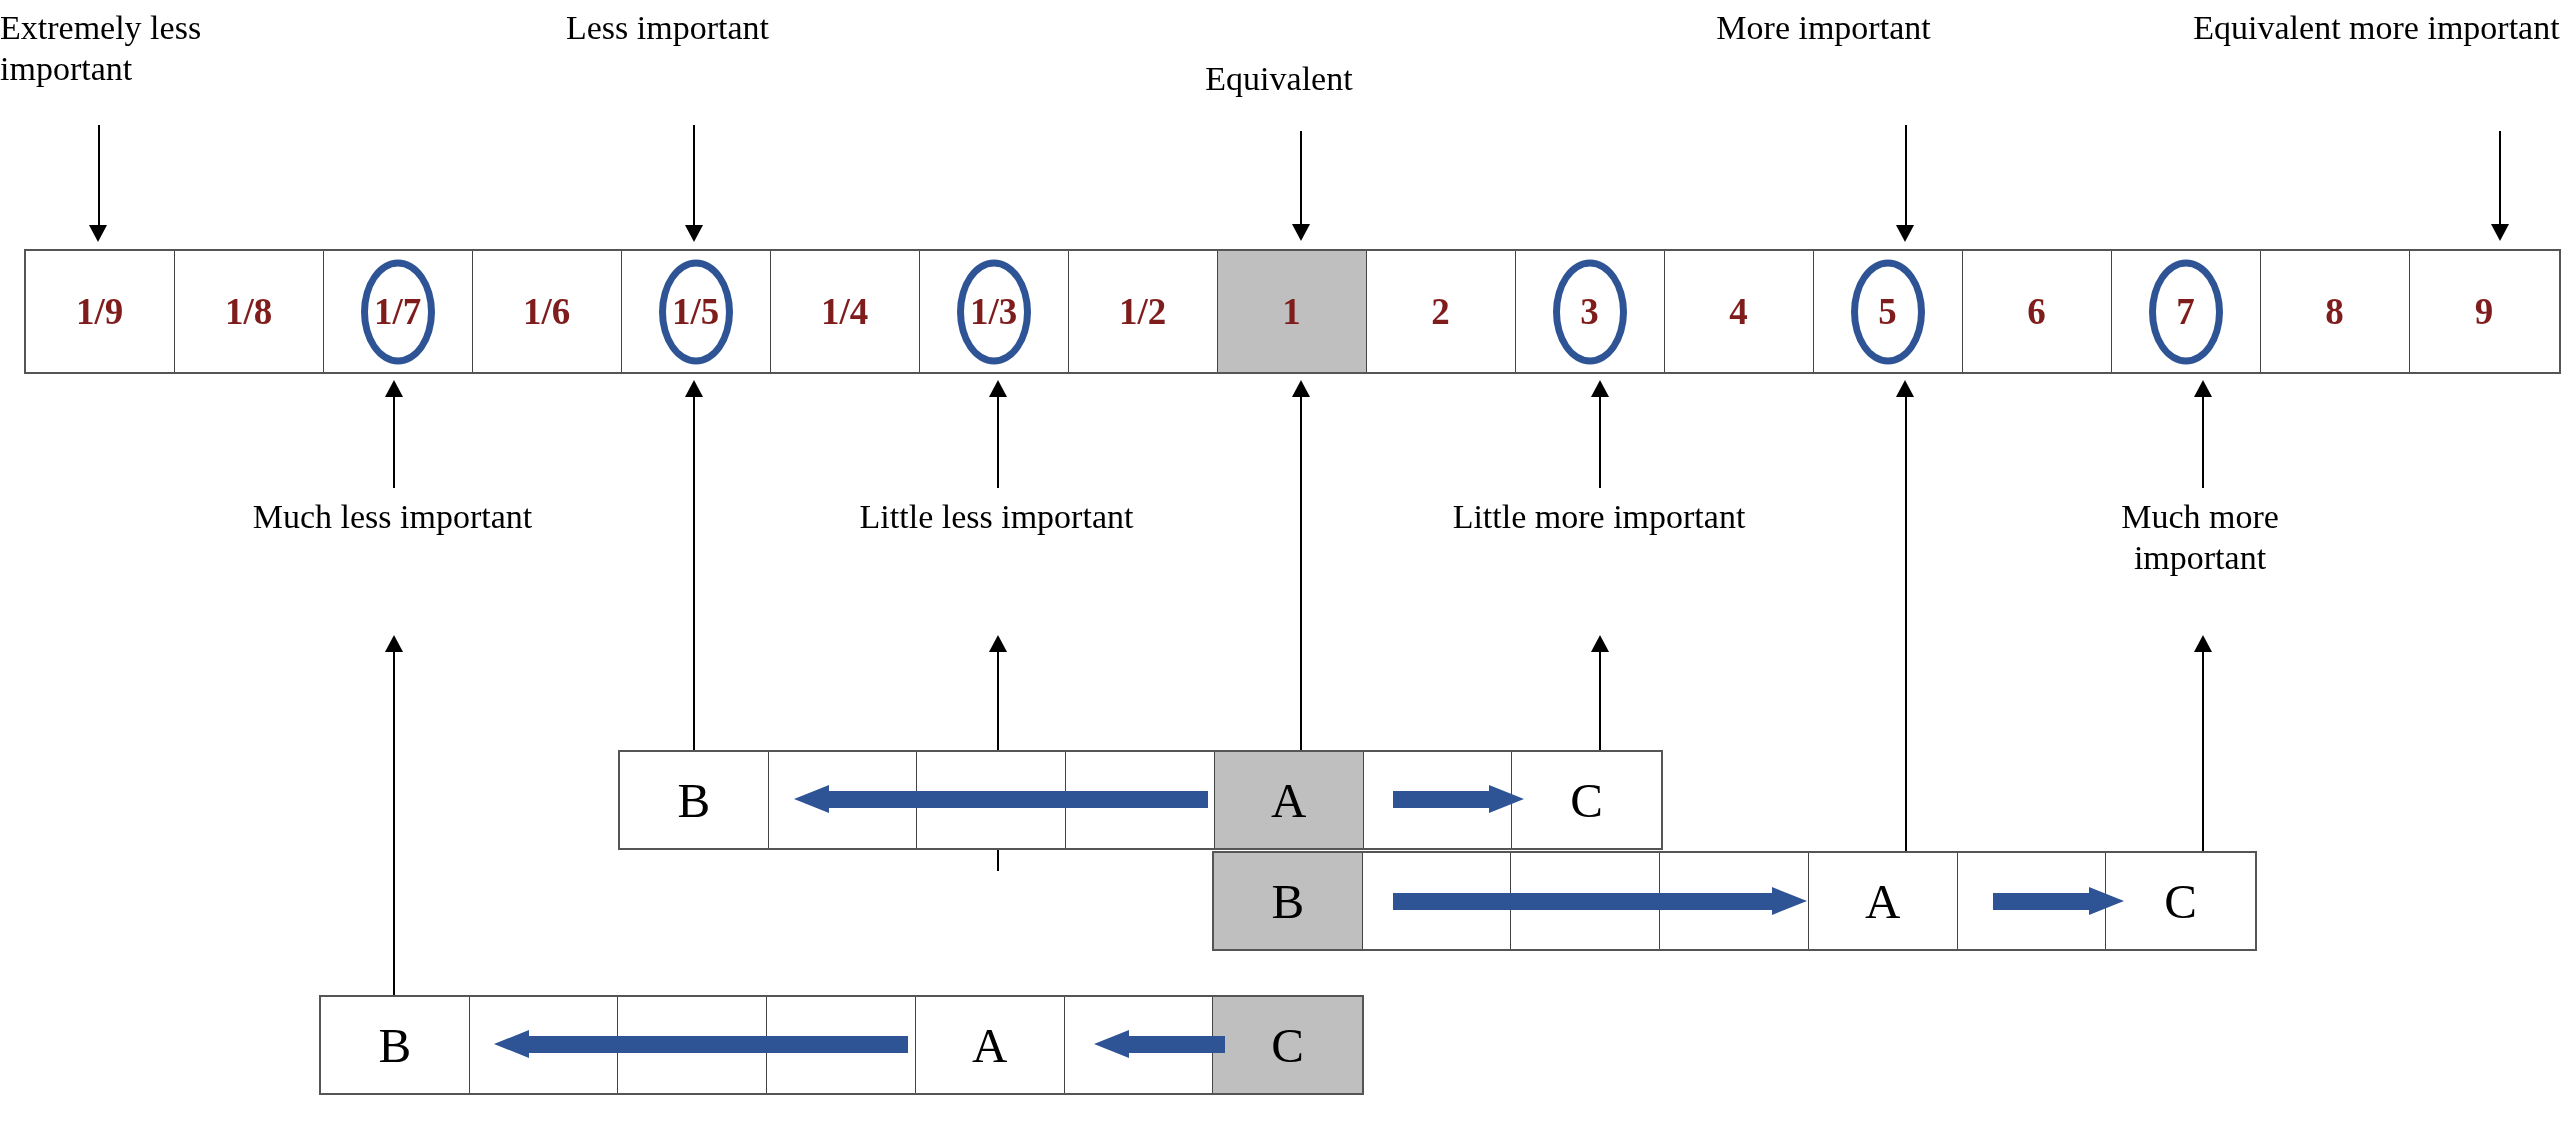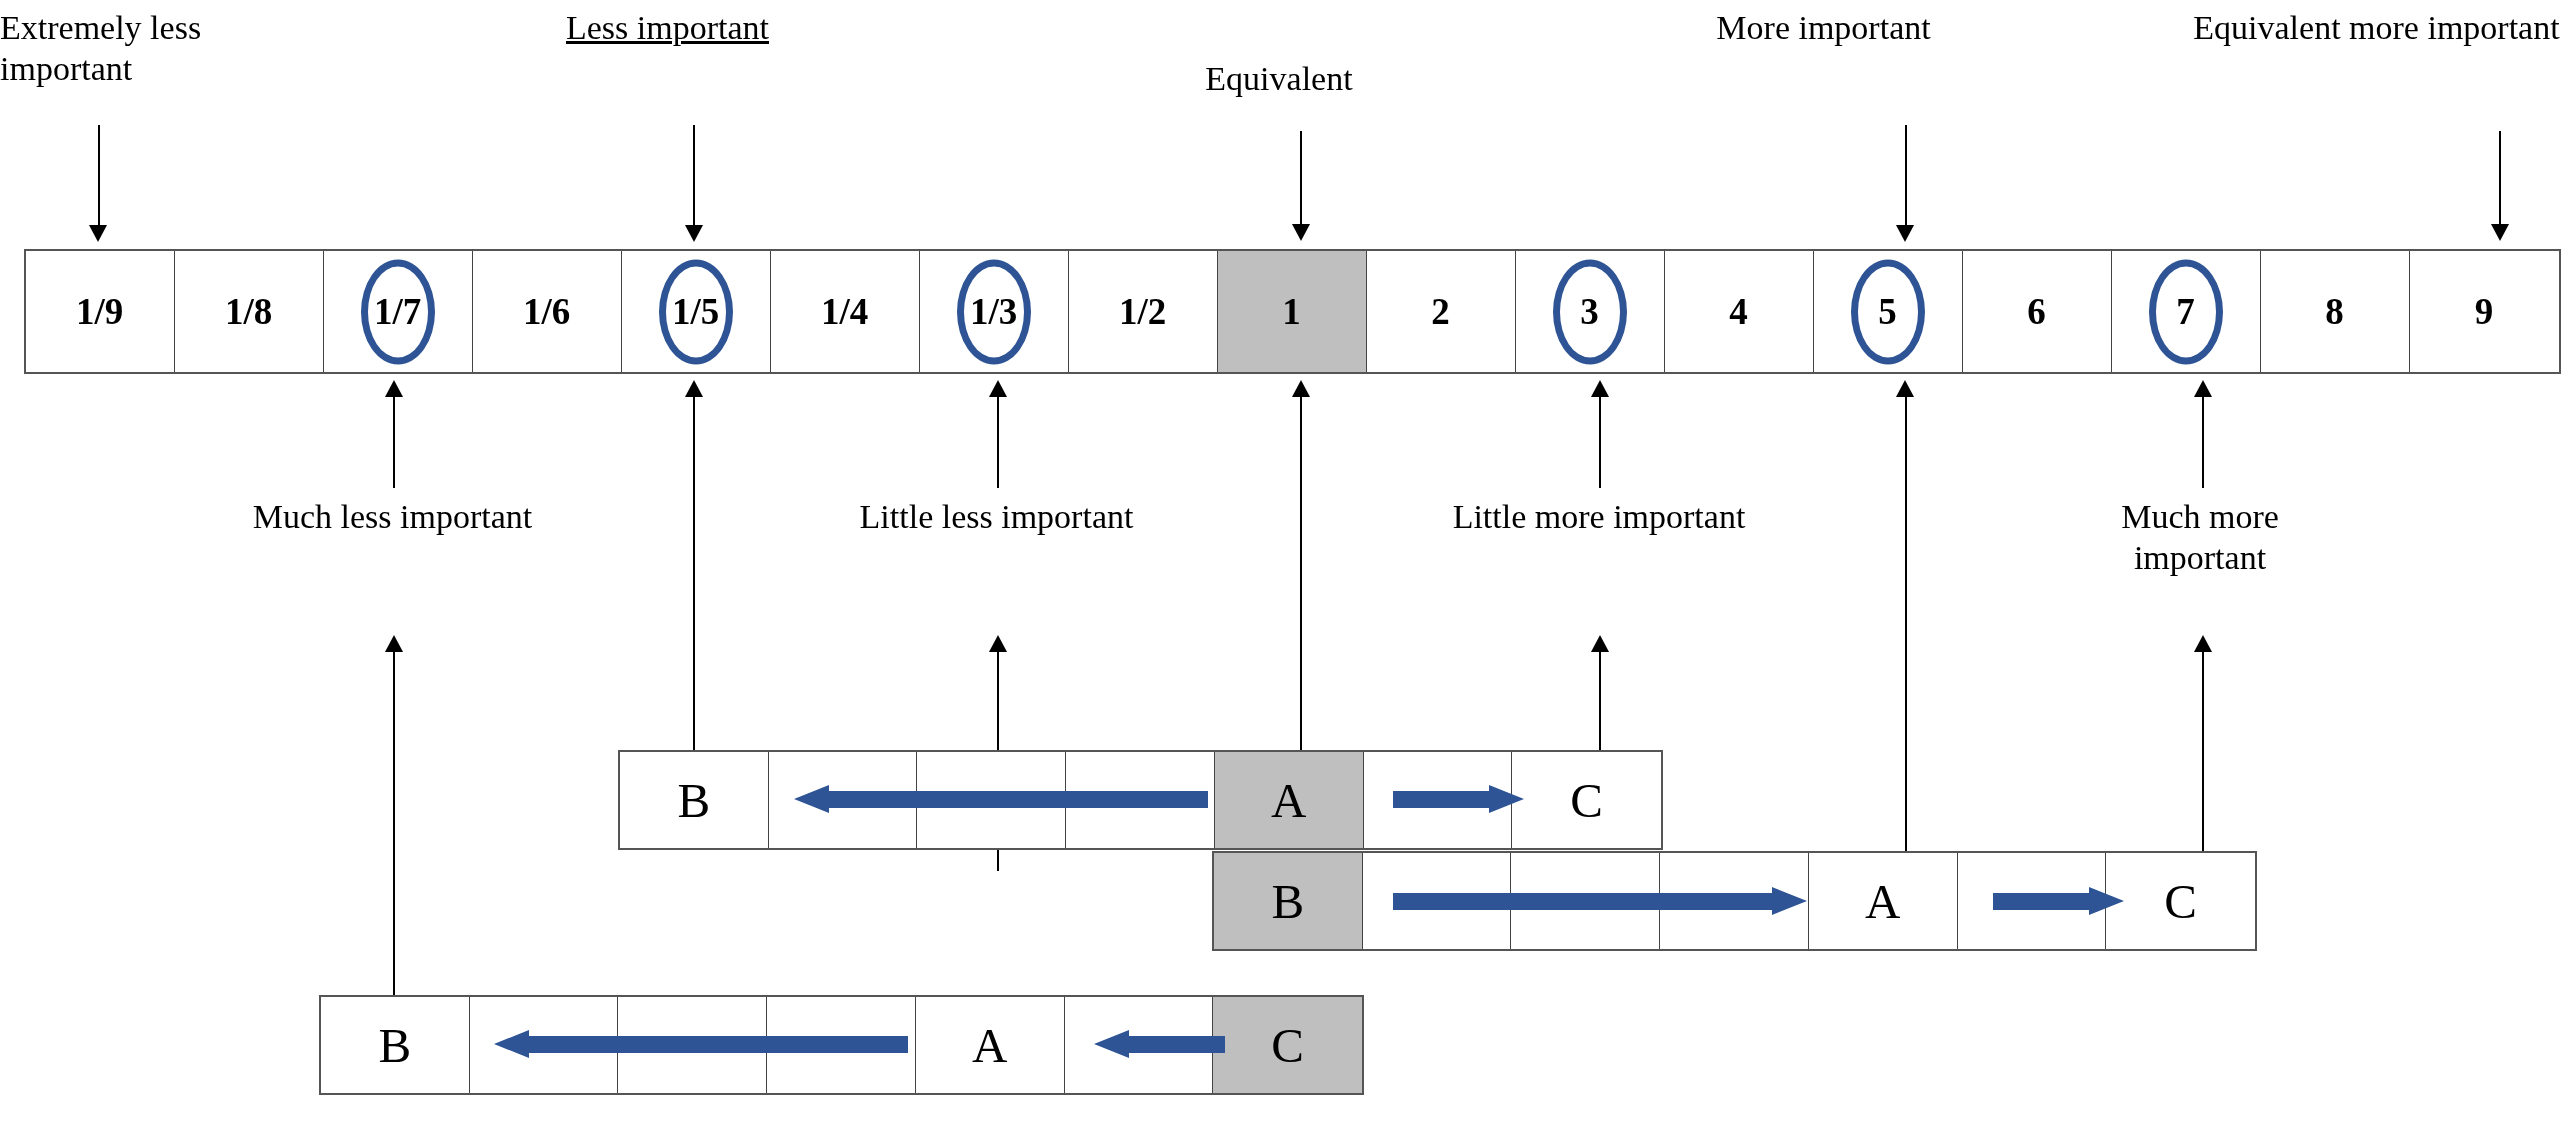--- a/index.html
+++ b/index.html
@@ -13,21 +13,21 @@
   .vline{position:absolute;width:0;border-left:2.5px solid #000;}
   .vhead{position:absolute;width:0;height:0;border-left:9.3px solid transparent;border-right:9.3px solid transparent;}
   .vhead.up{border-bottom:17px solid #000;}
   .vhead.down{border-top:17px solid #000;}
 
   
   #scalebar{position:absolute;left:23.6px;top:249px;height:125px;display:flex;
             border:2.5px solid #555;box-sizing:border-box;background:#fff;}
   #scalebar .cell{width:149px;box-sizing:border-box;border-right:1.7px solid #444;
             display:flex;align-items:center;justify-content:center;position:relative;
-            font-weight:bold;font-size:37px;color:#000000;}
+            font-weight:bold;font-size:37px;color:#7f1d1d;}
   #scalebar .cell:last-child{border-right:none;}
   #scalebar .cell.shaded{background:#bfbfbf;}
   .ring{position:absolute;left:50%;top:50%;transform:translate(-50%,-50%);
         width:74px;height:105px;border:7.6px solid #2e5496;border-radius:50%;
         box-sizing:border-box;pointer-events:none;}
 
   
   .cmprow{position:absolute;height:100px;display:flex;border:2.5px solid #555;
           box-sizing:border-box;background:#fff;}
   .cmprow .cell{width:149px;box-sizing:border-box;border-right:1.7px solid #444;
@@ -45,21 +45,21 @@
   .harrow.left  .head{left:0; border-right:35px solid #2e5496;}
   .harrow.right .shaft{left:0;right:32px;}
   .harrow.left  .shaft{left:32px;right:0;}
 </style>
 </head>
 <body>
 
 <div id="stage">
 
   <div class="callout" style="left:0px;top:6.8px;width:338px;text-align:left;">Extremely less important</div>
-  <div class="callout" style="left:507px;top:6.8px;width:321px;text-decoration:underline;">Less important</div>
+  <div class="callout" style="left:507px;top:6.8px;width:321px;">Less important</div>
   <div class="callout" style="left:1144px;top:58px;width:270px;">Equivalent</div>
   <div class="callout" style="left:1680px;top:6.8px;width:287px;font-family:Liberation Serif, serif;">More important</div>
   <div class="callout" style="left:2178px;top:6.8px;width:397px;">Equivalent more important</div>
 
   <div class="vline" style="left:98px;top:125px;height:101px;"></div>
   <div class="vhead down" style="left:89px;top:225px;"></div>
 
   <div class="vline" style="left:693px;top:125px;height:101px;"></div>
   <div class="vhead down" style="left:685px;top:225px;"></div>
 

